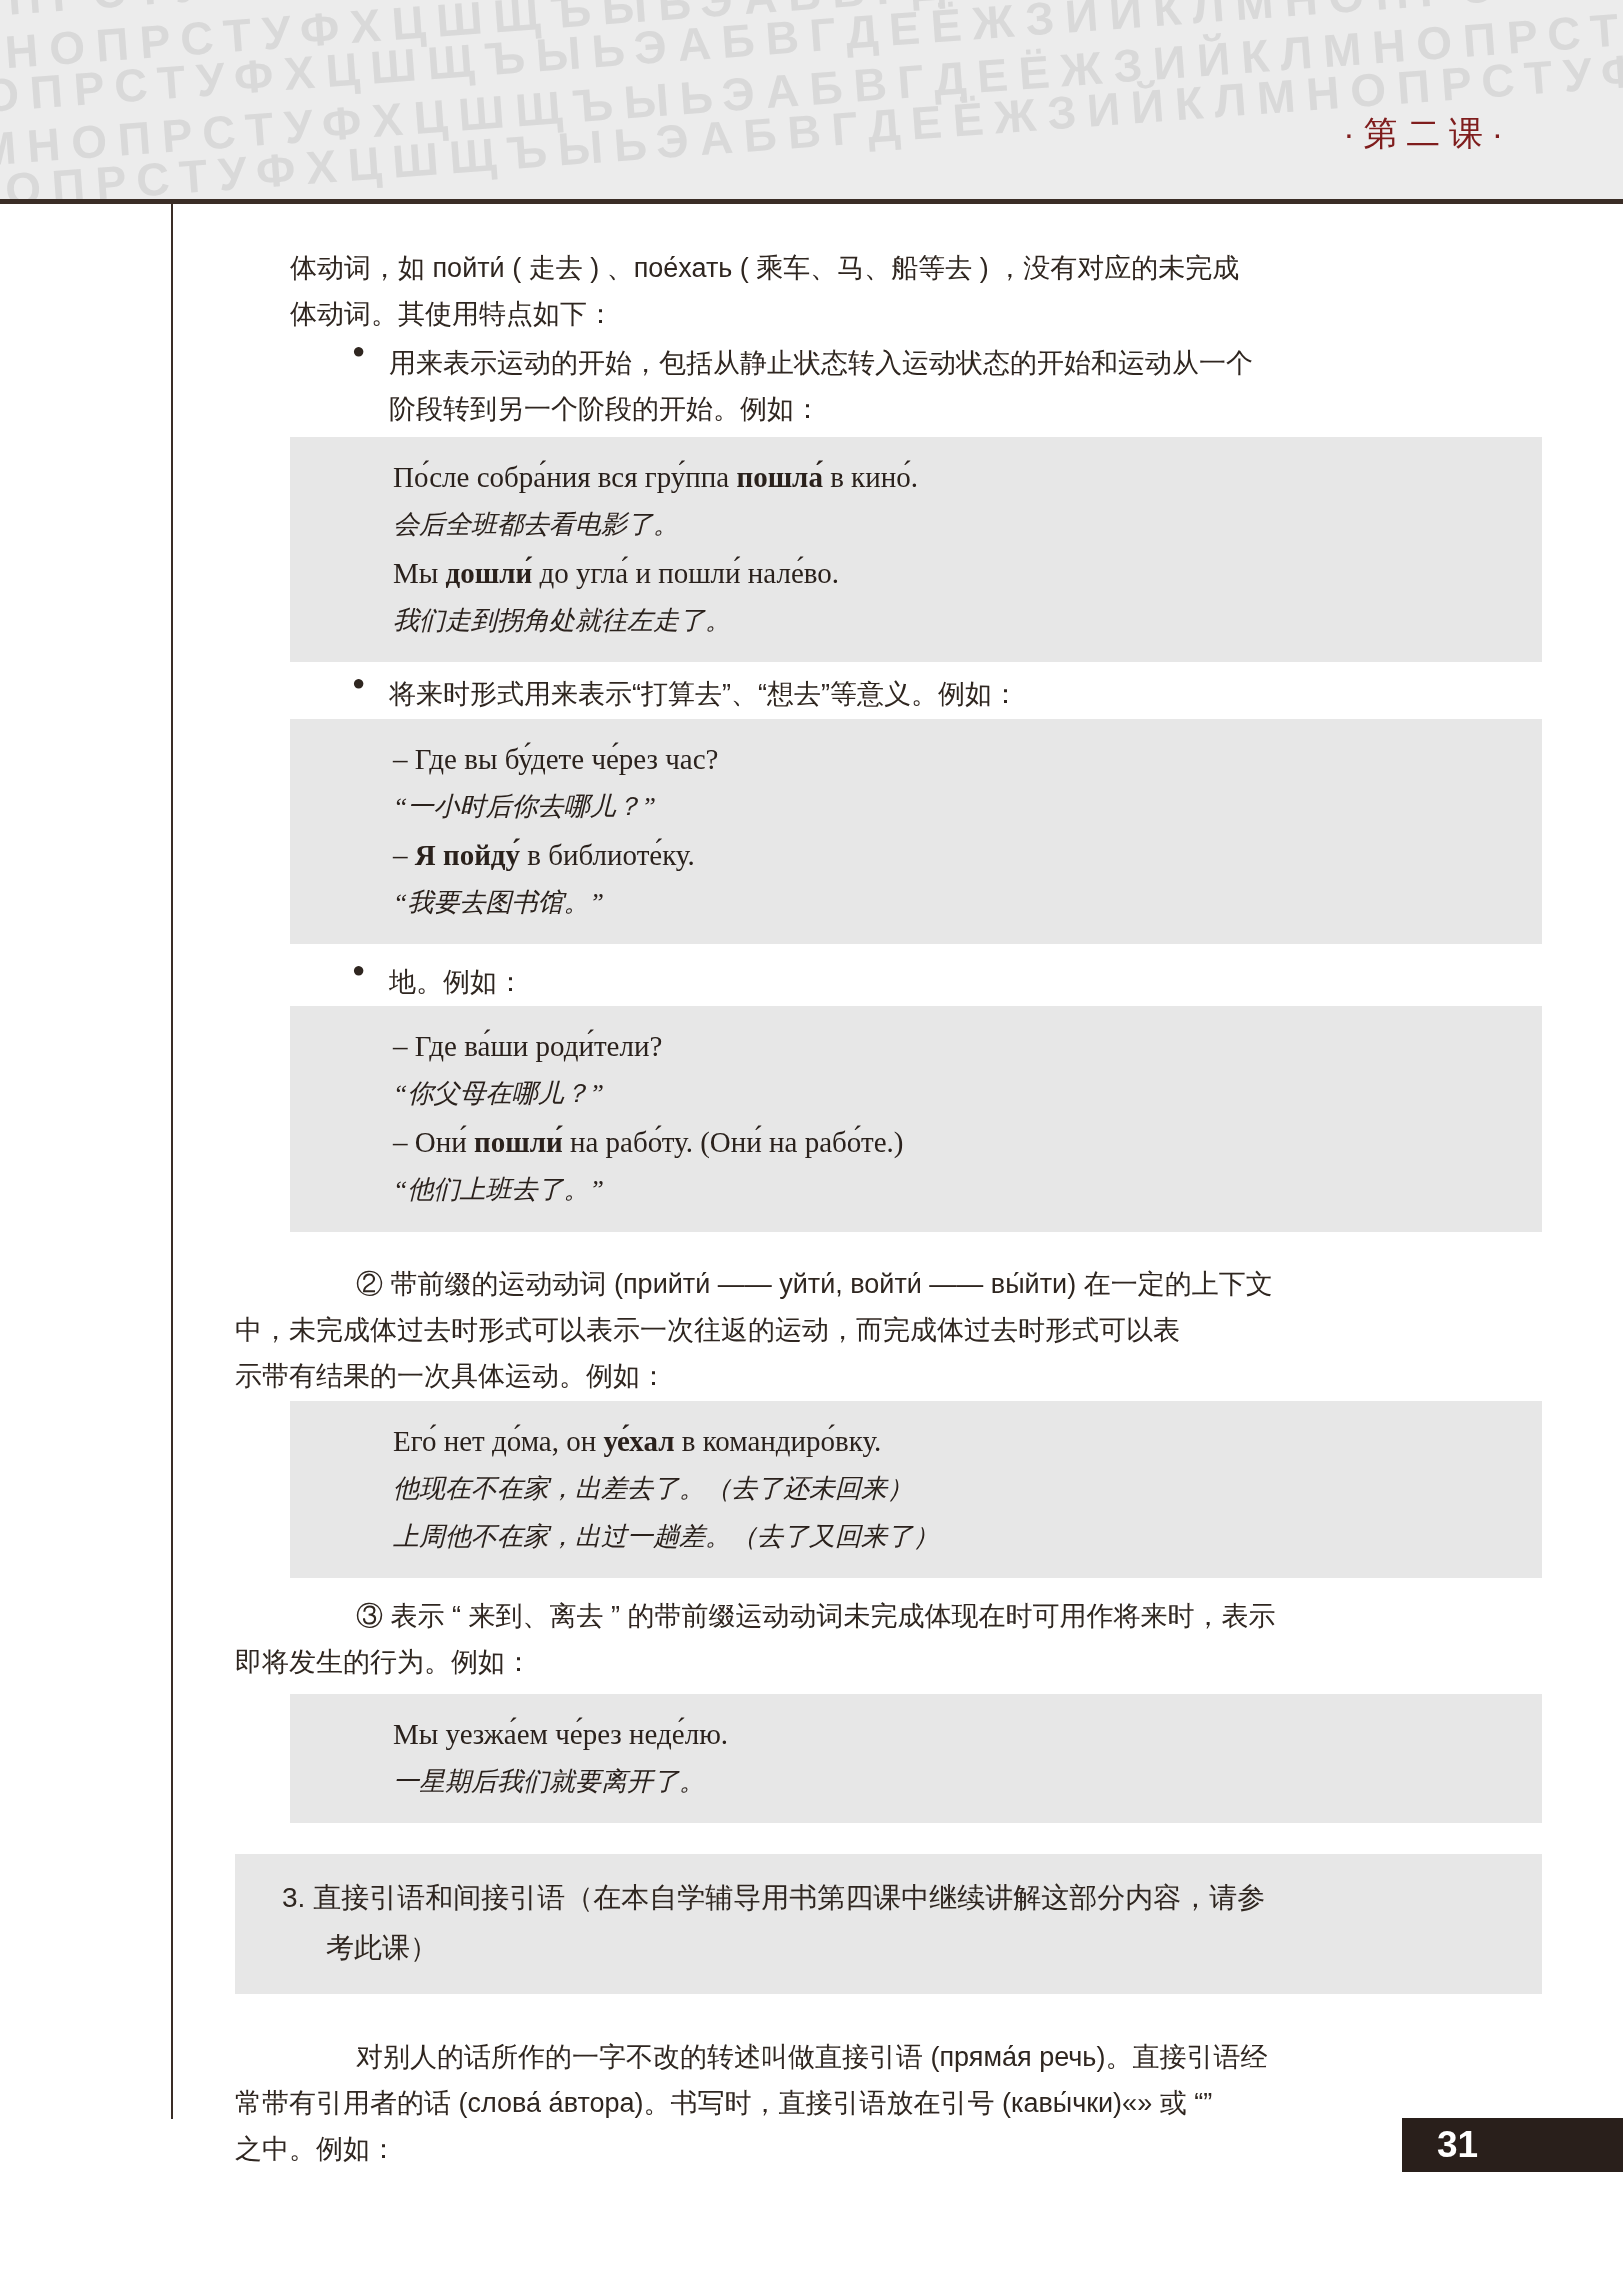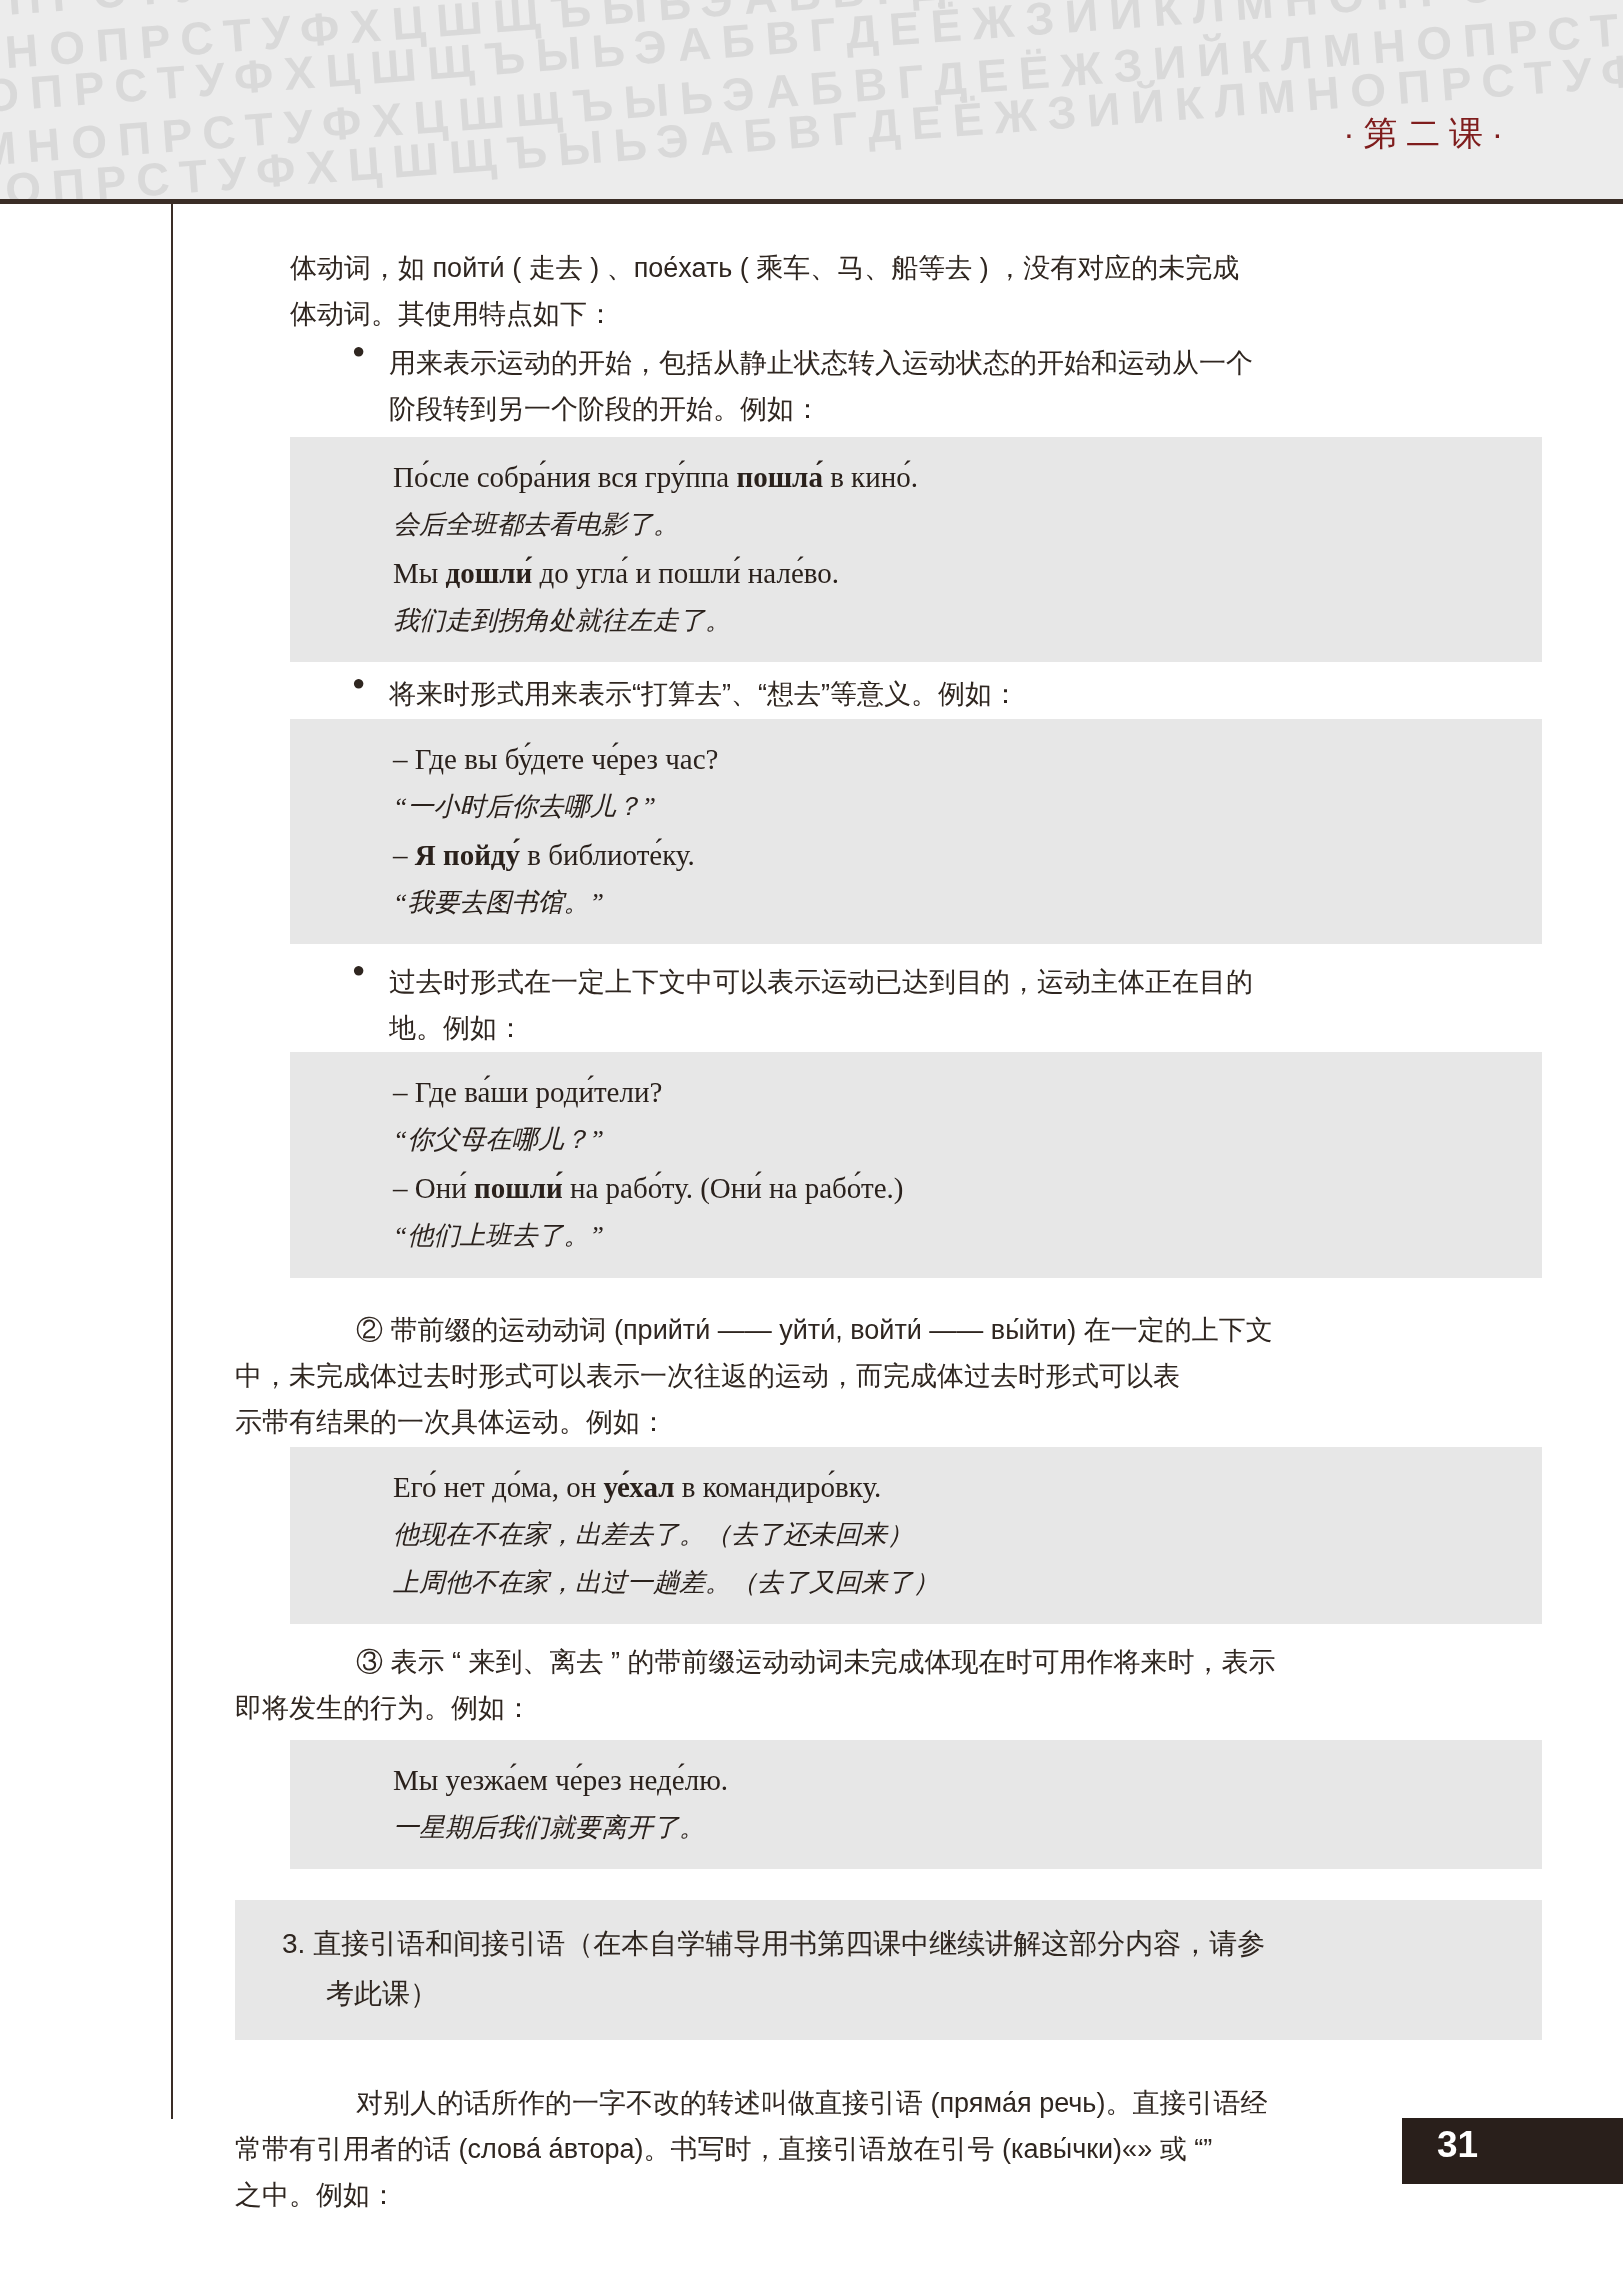--- a/index.html
+++ b/index.html
@@ -10,21 +10,21 @@
   .hdr{position:absolute;left:0;top:0;width:1624px;height:199px;background:#ececec;
        border-bottom:5.1px solid #3a2d26;overflow:hidden;}
   .wm-row{position:absolute;white-space:nowrap;font-weight:700;font-size:46px;
           letter-spacing:11px;color:#d9d9d9;transform:rotate(-4.2deg);
           transform-origin:left center;font-family:"Liberation Sans",sans-serif;}
   .lesson{position:absolute;right:112px;top:111px;font-size:34px;color:#7f1d1d;
           letter-spacing:8.8px;font-weight:500;white-space:nowrap;}
 
   
   .vrule{position:absolute;left:171px;top:204px;width:2.2px;height:1915px;background:#3a2d26;}
-  .badge{position:absolute;left:1402px;top:2118px;width:222px;height:66px;background:#291f1b;}
+  .badge{position:absolute;left:1402px;top:2118px;width:222px;height:54px;background:#291f1b;}
   .badge span{display:inline-block;padding-left:35px;line-height:54px;font-size:37px;
               font-weight:700;color:#ffffff;font-family:"Liberation Sans",sans-serif;}
 
   
   .content{position:absolute;left:12px;top:204px;width:1616px;}
   .blk{box-sizing:border-box;}
   .line{font-size:27px;line-height:46px;white-space:nowrap;}
 
   .blk-item{margin-left:278px;width:1252px;}
   .blk-wide{margin-left:223px;width:1307px;}
@@ -97,21 +97,20 @@
       <div class="line">将来时形式用来表示“打算去”、“想去”等意义。例如：</div>
     </div>
     <div class="blk blk-example">
       <div class="line ru"><span>– Где вы бу́дете че́рез час?</span></div>
       <div class="line zh"><span>“一小时后你去哪儿？”</span></div>
       <div class="line ru"><span>– </span><b>Я пойду́</b><span> в библиоте́ку.</span></div>
       <div class="line zh"><span>“我要去图书馆。”</span></div>
     </div>
     <div class="blk blk-bullet">
       <span class="marker">●</span>
-      <div class="line">过去时形式在一定上下文中可以表示运动已达到目的，运动主体正在目的</div>
       <div class="line">地。例如：</div>
     </div>
     <div class="blk blk-example">
       <div class="line ru"><span>– Где ва́ши роди́тели?</span></div>
       <div class="line zh"><span>“你父母在哪儿？”</span></div>
       <div class="line ru"><span>– Они́ </span><b>пошли́</b><span> на рабо́ту. (Они́ на рабо́те.)</span></div>
       <div class="line zh"><span>“他们上班去了。”</span></div>
     </div>
     <div class="blk blk-para blk-wide">
       <div class="line fi">② 带前缀的运动动词 (прийти́ —— уйти́, войти́ —— вы́йти) 在一定的上下文</div>

